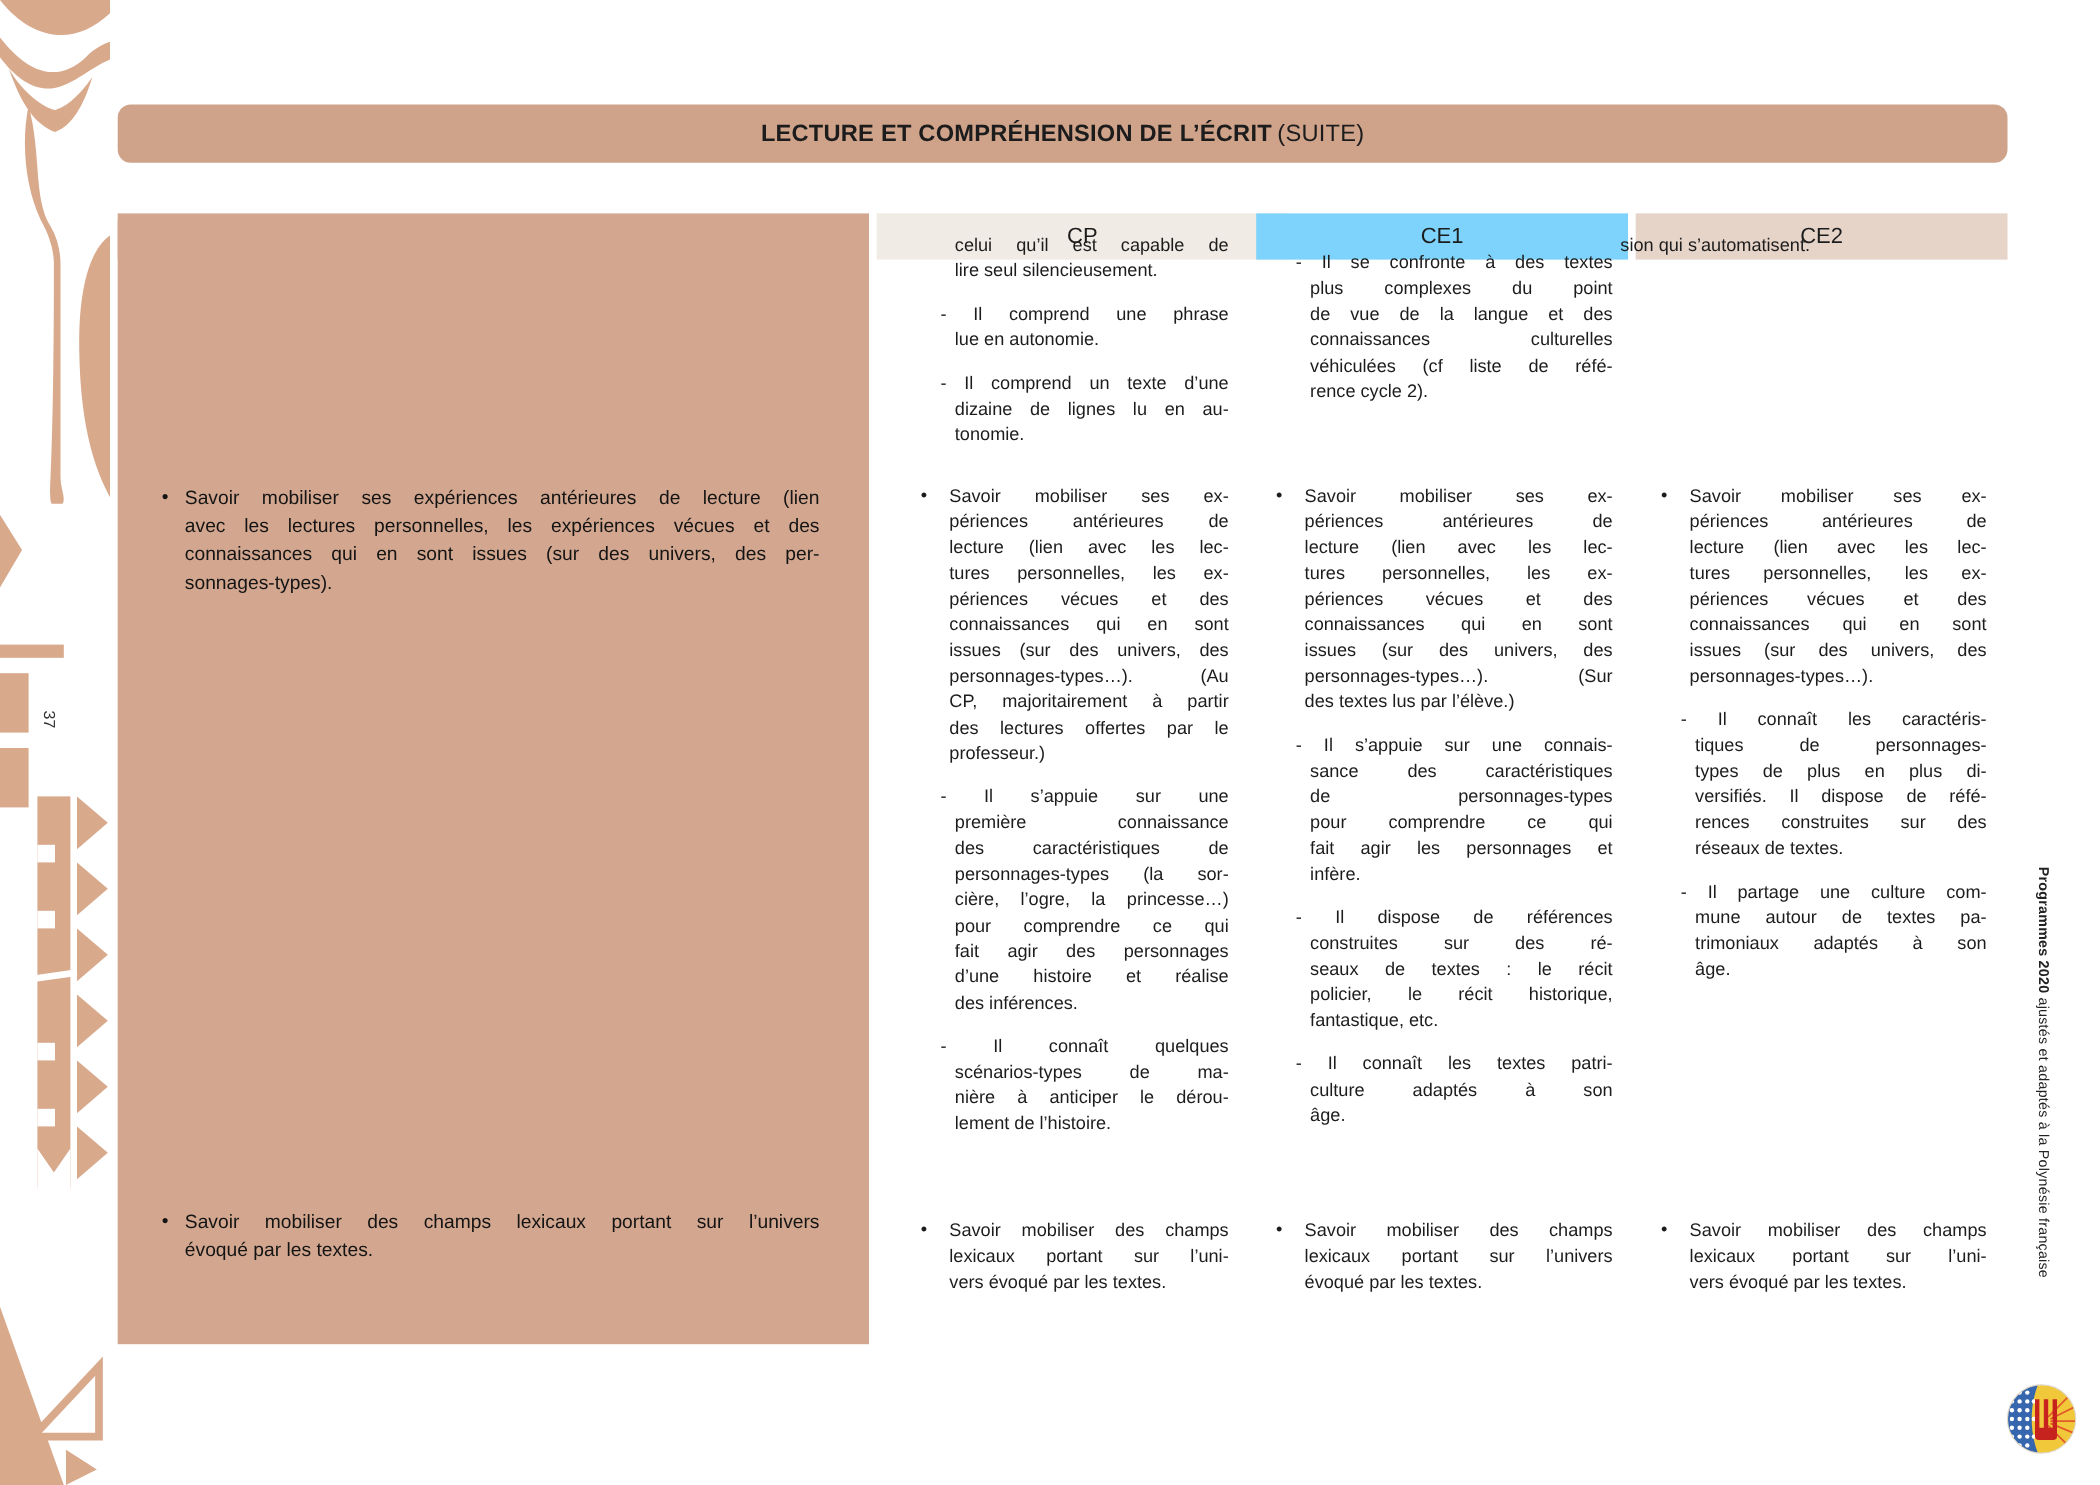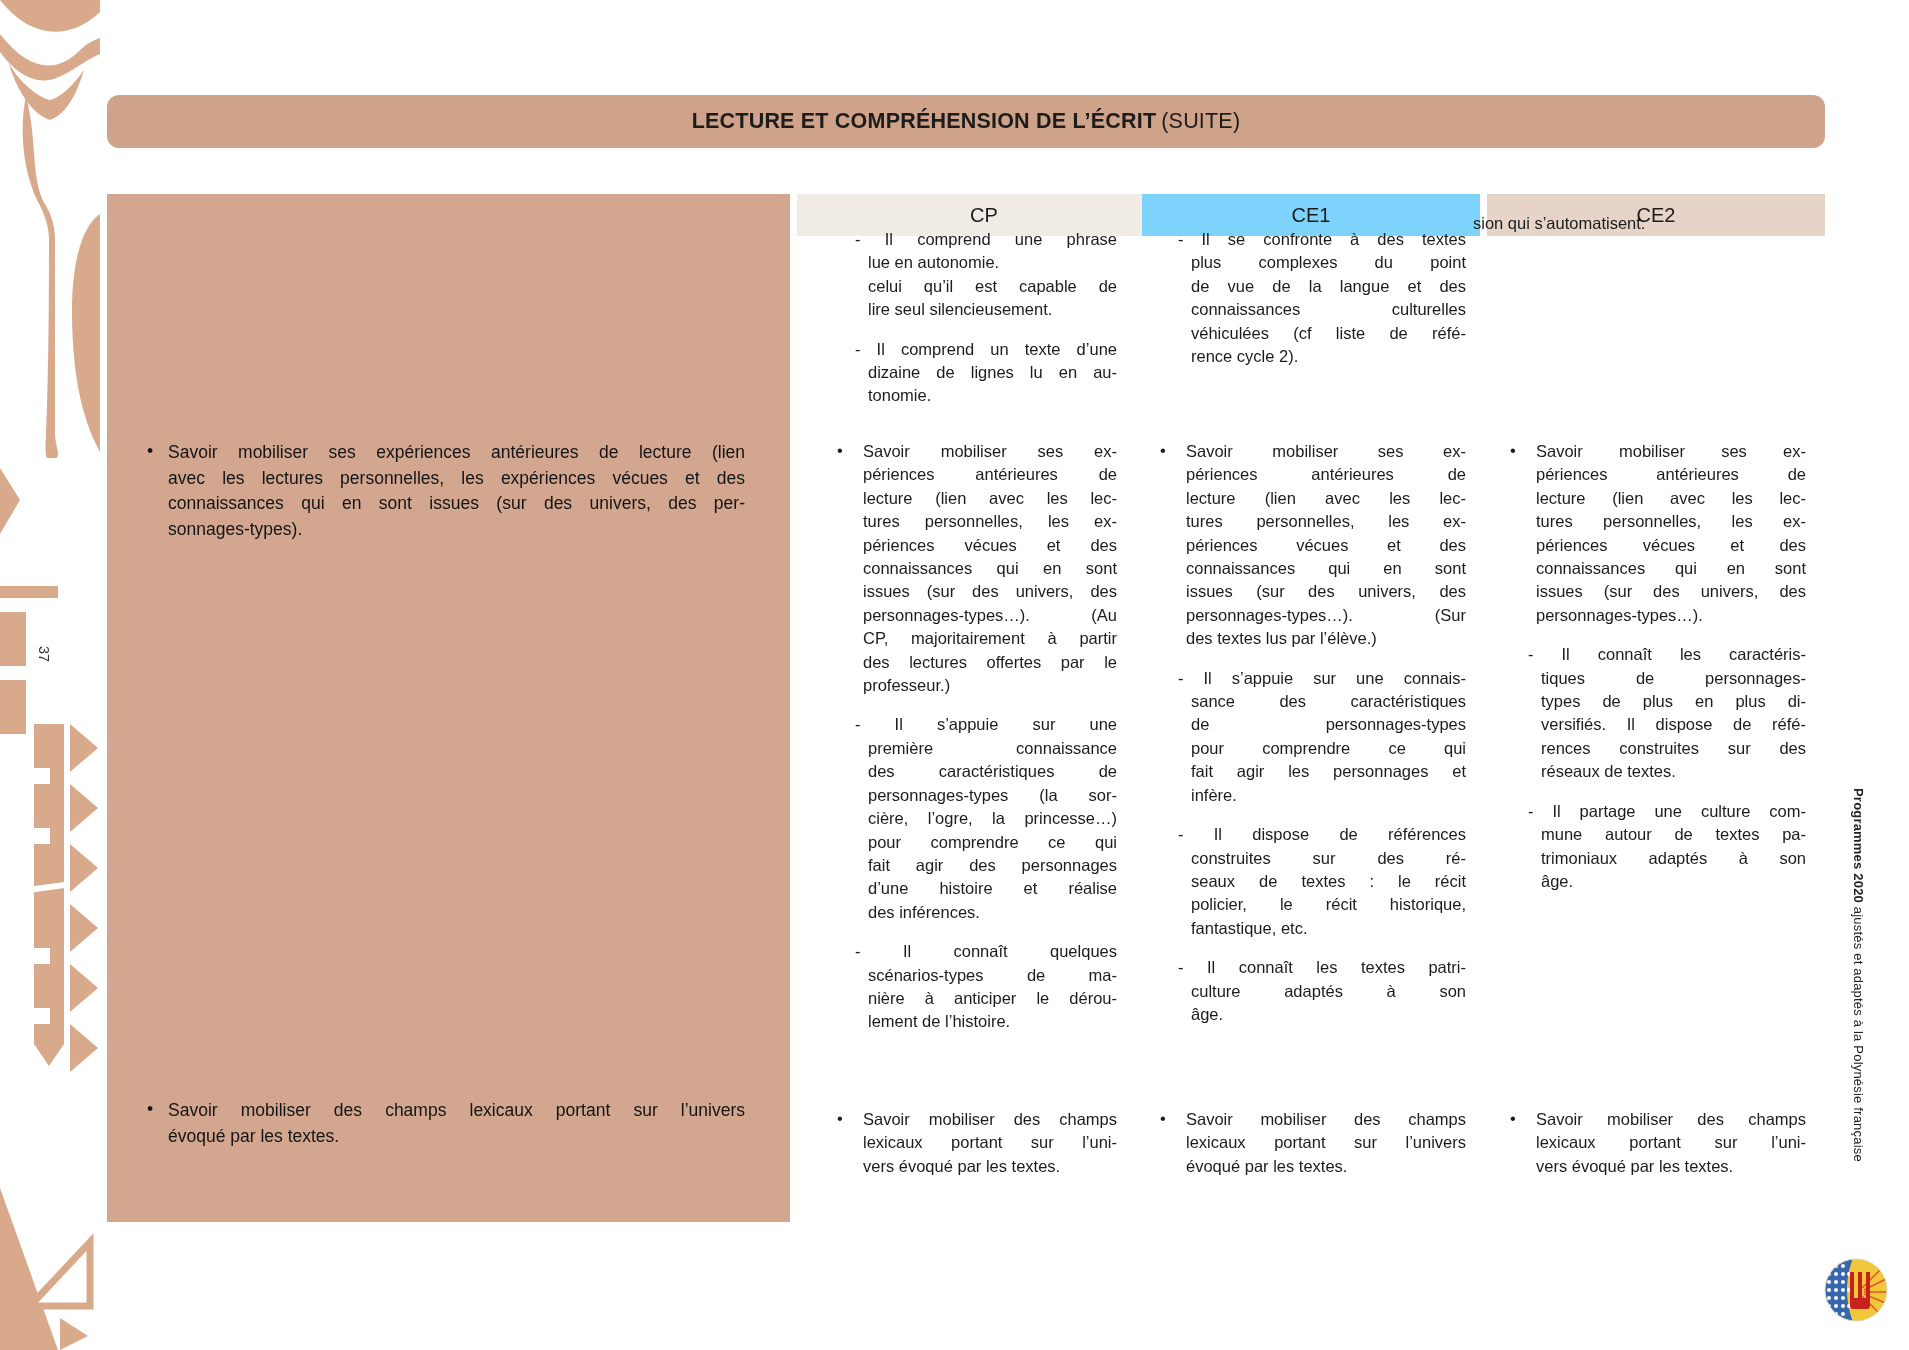--- a/index.html
+++ b/index.html
@@ -108,27 +108,27 @@
   </div>
 
   <div id="hdr-elements" class="bar hdr">ÉLÉMENTS DU PROGRAMME</div>
   <div id="hdr-cp" class="bar hdr">CP</div>
   <div id="hdr-ce1" class="bar hdr">CE1</div>
   <div id="hdr-ce2" class="bar hdr">CE2</div>
 
   <div id="col-elements-bg"></div>
 
   <div id="cell-cont-cp" class="cell">
-      <div class="blk dash">
-        <div class="jline first">- Il comprend une phrase</div>
-        <div class="jline">lue en autonomie.</div>
-      </div>
       <div class="blk plain">
         <div class="jline first">celui qu’il est capable de</div>
         <div class="jline">lire seul silencieusement.</div>
+      </div>
+      <div class="blk dash">
+        <div class="jline first">- Il comprend une phrase</div>
+        <div class="jline">lue en autonomie.</div>
       </div>
       <div class="blk dash">
         <div class="jline first">- Il comprend un texte d’une</div>
         <div class="jline">dizaine de lignes lu en au-</div>
         <div class="jline">tonomie.</div>
       </div>
     </div>
   <div id="cell-cont-ce1" class="cell">
       <div class="blk dash">
         <div class="jline first">- Il se confronte à des textes</div>

